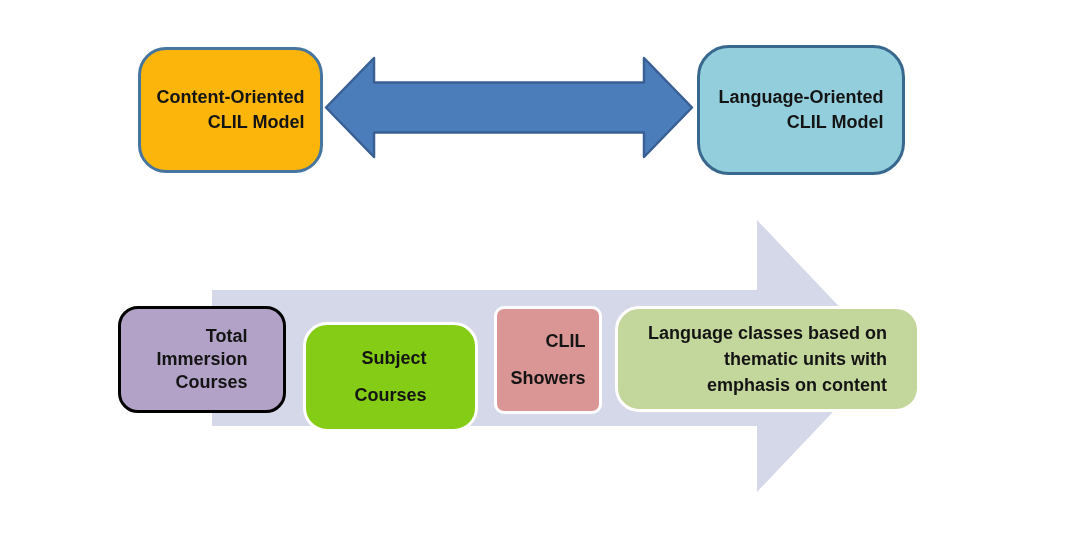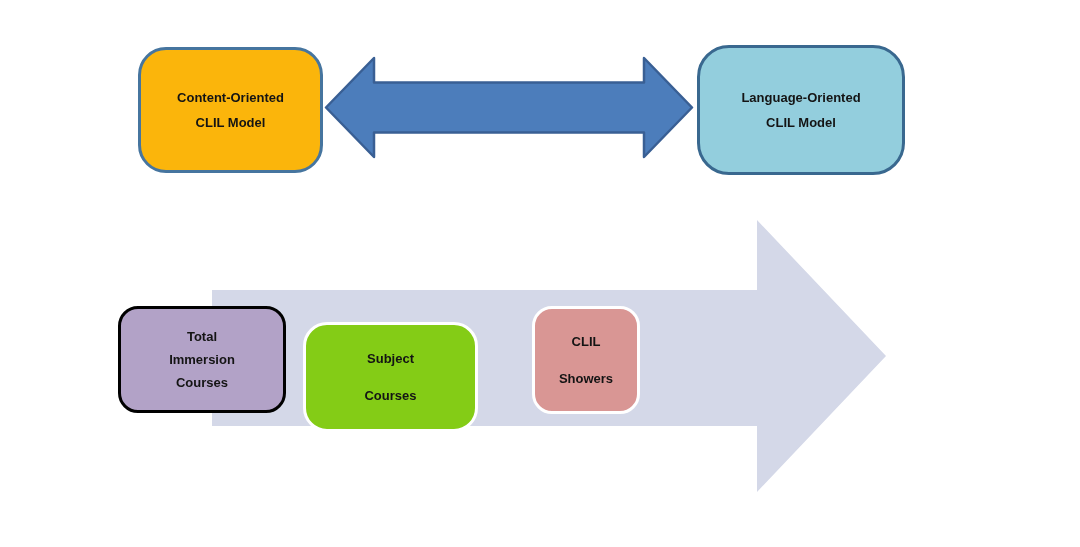--- a/index.html
+++ b/index.html
@@ -21,23 +21,23 @@
     top: 0;
     width: 1080px;
     height: 547px;
   }
   .node {
     position: absolute;
     box-sizing: border-box;
     display: flex;
     align-items: center;
     justify-content: center;
-    text-align: center;
+    text-align: right;
     font-weight: bold;
-    font-size: 13px;
+    font-size: 18px;
     color: #141414;
     white-space: pre-line;
   }
   
   .box-content {
     left: 138px; top: 47px; width: 185px; height: 126px;
     background: #FBB50B;
     border: 3.5px solid #46759F;
     border-radius: 28px;
     line-height: 25px;
@@ -61,23 +61,22 @@
     left: 303px; top: 322px; width: 175px; height: 110px;
     background: #84cc16;
     border: 3px solid #ffffff;
     border-radius: 24px;
     line-height: 37px;
   }
   .box-showers {
     left: 494px; top: 306px; width: 108px; height: 108px;
     background: #D99694;
     border: 3px solid #ffffff;
-    border-radius: 20px;
+    border-radius: 10px;
     line-height: 37px;
-    margin-left: 38px;
   }
   .box-thematic {
     left: 615px; top: 306px; width: 305px; height: 106px;
     background: #C3D69B;
     border: 3px solid #ffffff;
     border-radius: 24px;
     line-height: 26px;
   }
 </style>
 </head>
@@ -111,14 +110,19 @@
   <div class="node box-subject">
     <span>Subject
 Courses</span>
   </div>
 
   <div class="node box-showers">
     <span>CLIL
 Showers</span>
   </div>
 
+  <div class="node box-thematic">
+    <span>Language classes based on
+thematic units with
+emphasis on content</span>
+  </div>
 
 </div>
 
 </body></html>

